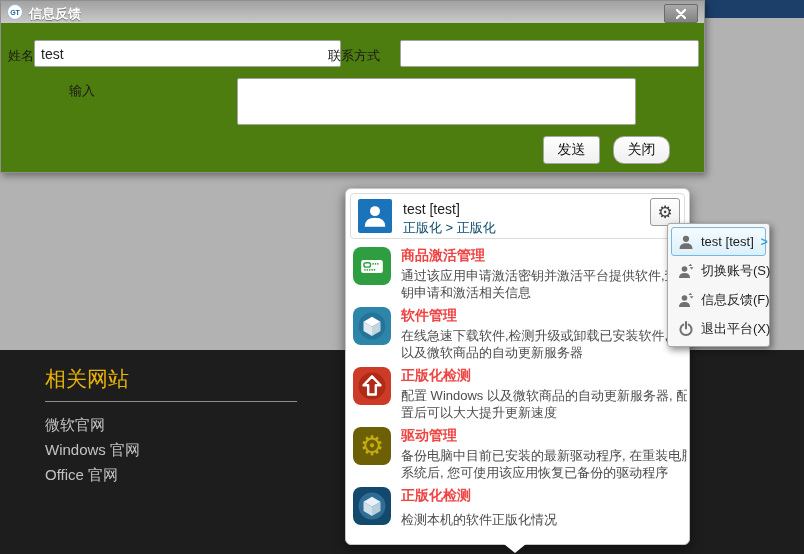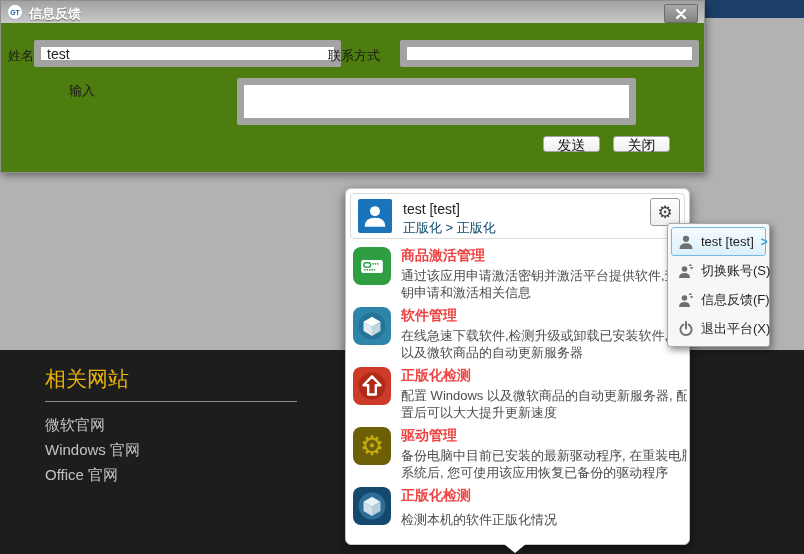--- a/index.html
+++ b/index.html
@@ -47,28 +47,28 @@
             border:1px solid #8f8f8f; box-shadow:2px 3px 7px rgba(0,0,0,.38); }
   .titlebar { position:absolute; left:0; top:0; right:0; height:22px; background:linear-gradient(#a2a2a2,#c9c9c9); }
   .logo { position:absolute; left:6px; top:3px; width:16px; height:16px; border-radius:50%; background:#fff;
           border:1px solid #9db7cf; color:#1c5c9e; font-size:7px; font-weight:bold;
           display:flex; align-items:center; justify-content:center; }
   .win-title { position:absolute; left:28px; top:4px; font-size:13px; font-weight:bold; color:#fff;
                text-shadow:0 1px 1px rgba(0,0,0,.45); }
   .close-btn { position:absolute; left:663px; top:3px; width:34px; height:19px; border:1px solid #6b6b6b; border-radius:2px;
                background:linear-gradient(#a9a9a9,#828282); display:flex; align-items:center; justify-content:center; cursor:pointer; }
   .fld-label { position:absolute; font-size:13px; color:#1a1a1a; }
-  .txt { position:absolute; border:7px solid #a3a3a3; border-radius:2px; background:#fff; font-size:14px; color:#222;
+  .txt { position:absolute; border:1px solid #a3a3a3; border-radius:2px; background:#fff; font-size:14px; color:#222;
          padding:0 6px; font-family:inherit; }
   .name-input { left:33px; top:39px; width:307px; height:27px; }
   .contact-input { left:399px; top:39px; width:299px; height:27px; }
   .msg-area { left:236px; top:77px; width:399px; height:47px; resize:none; padding:4px 6px; }
-  .dlg-btn { position:absolute; top:135px; width:57px; height:16px; border:1px solid #a5a5a5; border-radius:3px;
+  .dlg-btn { position:absolute; top:135px; width:57px; height:28px; border:1px solid #a5a5a5; border-radius:3px;
              background:linear-gradient(#fdfdfd,#f0f0f0); font-size:14px; color:#111; font-family:inherit; cursor:pointer; }
-  .send-btn { left:542px; } .dlg-close-btn { left:612px; }
+  .send-btn { left:542px; } .dlg-close-btn { left:612px;border-radius:11px; }
 
   
   .ctx { position:absolute; left:667px; top:223px; width:103px; background:#f7f7f7; border:1px solid #a9a9a9;
          border-radius:3px; box-shadow:2px 3px 7px rgba(0,0,0,.45); padding:3px; }
   .ctx-item { height:29px; display:flex; align-items:center; gap:7px; padding:0 4px 0 6px; font-size:13px;
               color:#1e1e1e; cursor:pointer; border:1px solid transparent; border-radius:3px; }
   .ctx-item.selected { border-color:#74b9e4; background:linear-gradient(#f4fbff,#dcf0fb); }
   .ctx-label { flex:1; white-space:nowrap; }
   .ctx-chevron { font-size:12px; font-weight:bold; color:#3f9fd2; }
   .ctx-ic { width:16px; height:16px; flex:0 0 16px; }

